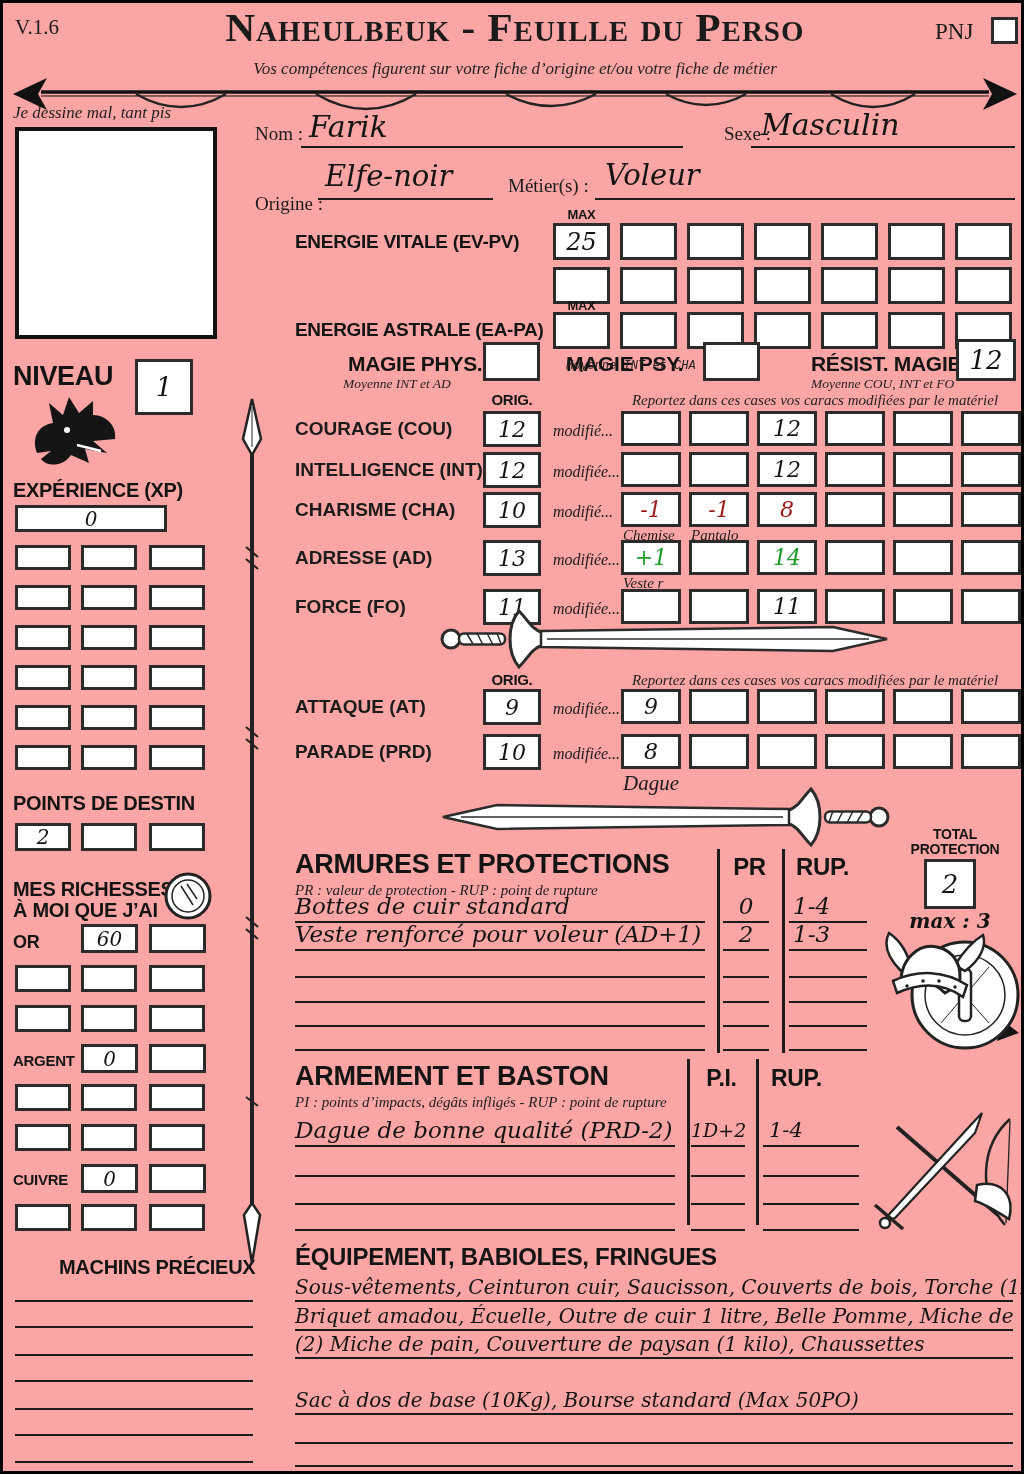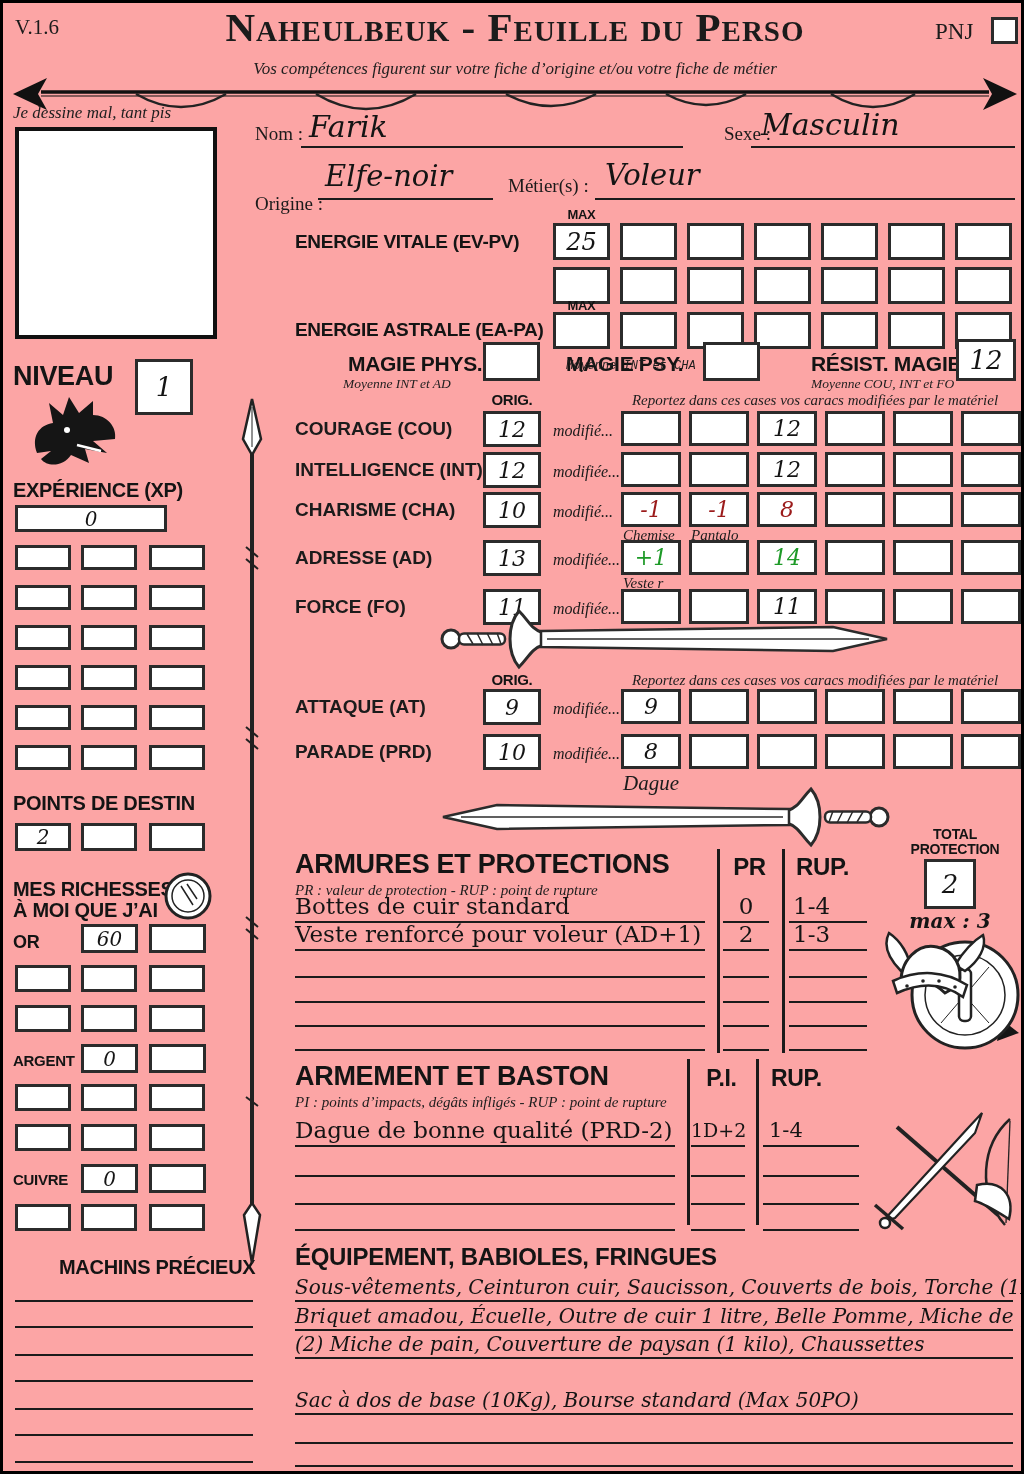--- a/index.html
+++ b/index.html
@@ -26,21 +26,21 @@
   .mnote{position:absolute;top:35px;width:70px;font-family:Liberation Serif, serif;font-style:italic;font-size:15px;white-space:nowrap;}
   .ebx{position:absolute;width:57px;height:37px;}
   
   .arow{position:absolute;left:292px;width:730px;height:30px;}
   .aname{position:absolute;left:0;top:0;width:410px;height:100%;}
   .apr{position:absolute;left:428px;top:0;width:46px;height:100%;text-align:center;}
   .arup{position:absolute;left:494px;top:0;width:74px;height:100%;padding-left:4px;}
   .wname{position:absolute;left:0;top:0;width:380px;height:100%;}
   .wpi{position:absolute;left:396px;top:0;width:54px;height:100%;text-align:center;}
   .wrup{position:absolute;left:468px;top:0;width:90px;height:100%;padding-left:6px;}
-  .cellt{font-family:"DejaVu Serif",serif;font-size:23px;line-height:30px;white-space:nowrap;color:#141414;}
+  .cellt{font-family:"DejaVu Serif",serif;font-style:italic;font-size:23px;line-height:30px;white-space:nowrap;color:#141414;}
   .eqline{position:absolute;left:292px;width:718px;height:26px;border-bottom:2.5px solid #1b1b1b;}
   .eqtxt{font-family:"DejaVu Serif",serif;font-style:italic;font-size:20px;line-height:27px;white-space:nowrap;color:#141414;}
   .mline{position:absolute;left:12px;width:238px;height:24px;border-bottom:2.5px solid #1b1b1b;}
   svg{display:block;}
 </style>
 </head>
 <body>
 
 <div id="page">
 

